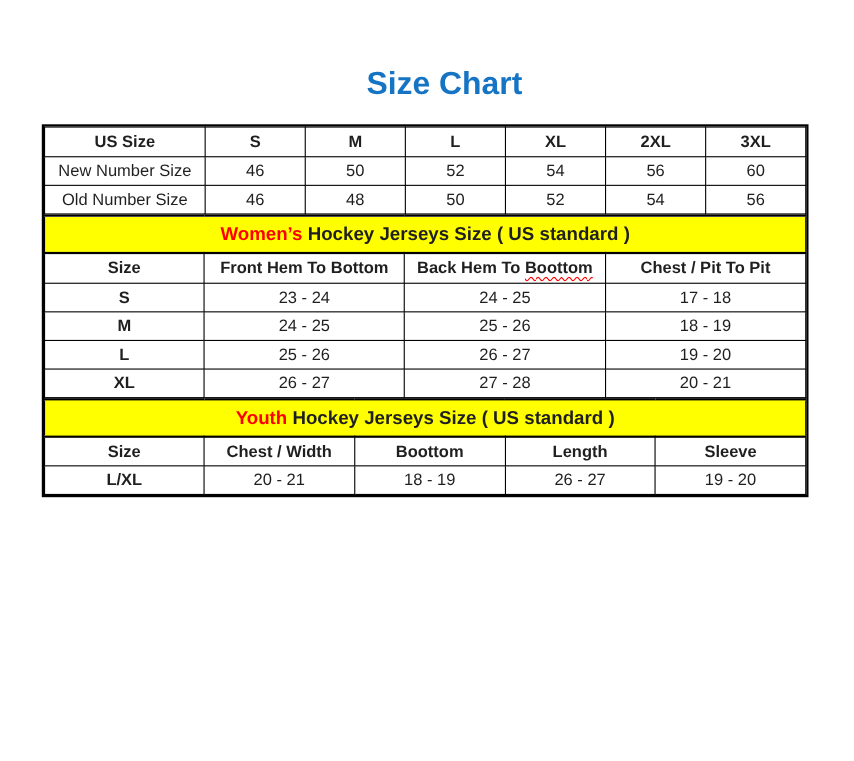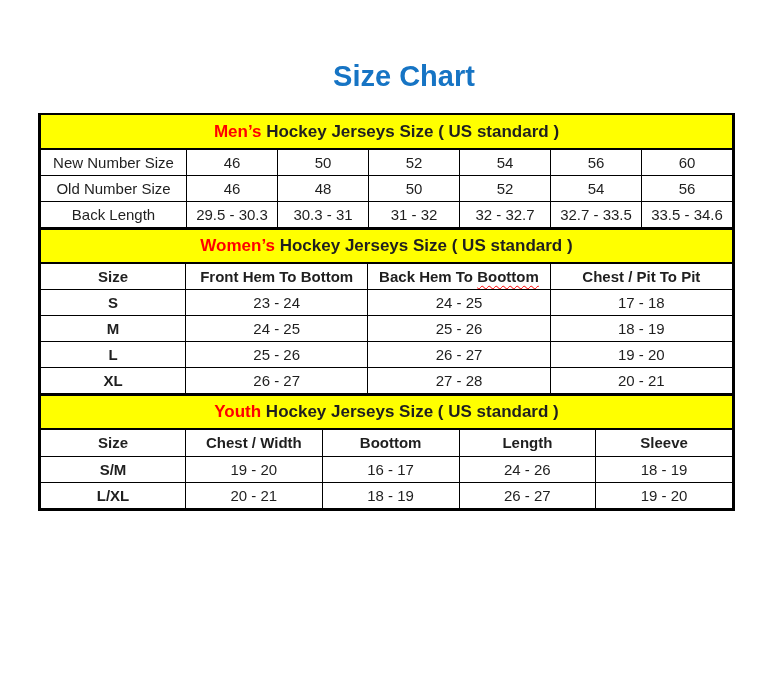--- a/index.html
+++ b/index.html
@@ -77,49 +77,46 @@
     <colgroup>
         <col style="width:146px">
         <col>
         <col>
         <col>
         <col>
         <col>
         <col>
       </colgroup>
     <tbody>
-        <tr class="banner">
-      <td colspan="7"><span class="hl">Men’s</span><span> Hockey Jerseys Size ( US standard )</span></td>
+    <tr>
+      <th>US Size</th>
+      <th>S</th>
+      <th>M</th>
+      <th>L</th>
+      <th>XL</th>
+      <th>2XL</th>
+      <th>3XL</th>
     </tr>
     <tr>
       <td class="lbl">New Number Size</td>
       <td class="cell">46</td>
       <td class="cell">50</td>
       <td class="cell">52</td>
       <td class="cell">54</td>
       <td class="cell">56</td>
       <td class="cell">60</td>
     </tr>
     <tr>
       <td class="lbl">Old Number Size</td>
       <td class="cell">46</td>
       <td class="cell">48</td>
       <td class="cell">50</td>
       <td class="cell">52</td>
       <td class="cell">54</td>
       <td class="cell">56</td>
-    </tr>
-    <tr>
-      <td class="lbl">Back Length</td>
-      <td class="cell">29.5 - 30.3</td>
-      <td class="cell">30.3 - 31</td>
-      <td class="cell">31 - 32</td>
-      <td class="cell">32 - 32.7</td>
-      <td class="cell">32.7 - 33.5</td>
-      <td class="cell">33.5 - 34.6</td>
     </tr>
   </tbody>
     </table>
 
   <table class="tbl">
     <colgroup>
         <col style="width:145px">
         <col>
         <col>
         <col>
@@ -174,27 +171,20 @@
       <td colspan="5"><span class="hl">Youth</span><span> Hockey Jerseys Size ( US standard )</span></td>
     </tr>
     <tr>
       <th>Size</th>
       <th>Chest / Width</th>
       <th>Boottom</th>
       <th>Length</th>
       <th>Sleeve</th>
     </tr>
     <tr>
-      <td class="lbl-bold">S/M</td>
-      <td class="cell">19 - 20</td>
-      <td class="cell">16 - 17</td>
-      <td class="cell">24 - 26</td>
-      <td class="cell">18 - 19</td>
-    </tr>
-    <tr>
       <td class="lbl-bold">L/XL</td>
       <td class="cell">20 - 21</td>
       <td class="cell">18 - 19</td>
       <td class="cell">26 - 27</td>
       <td class="cell">19 - 20</td>
     </tr>
   </tbody>
     </table>
 
 </div>

